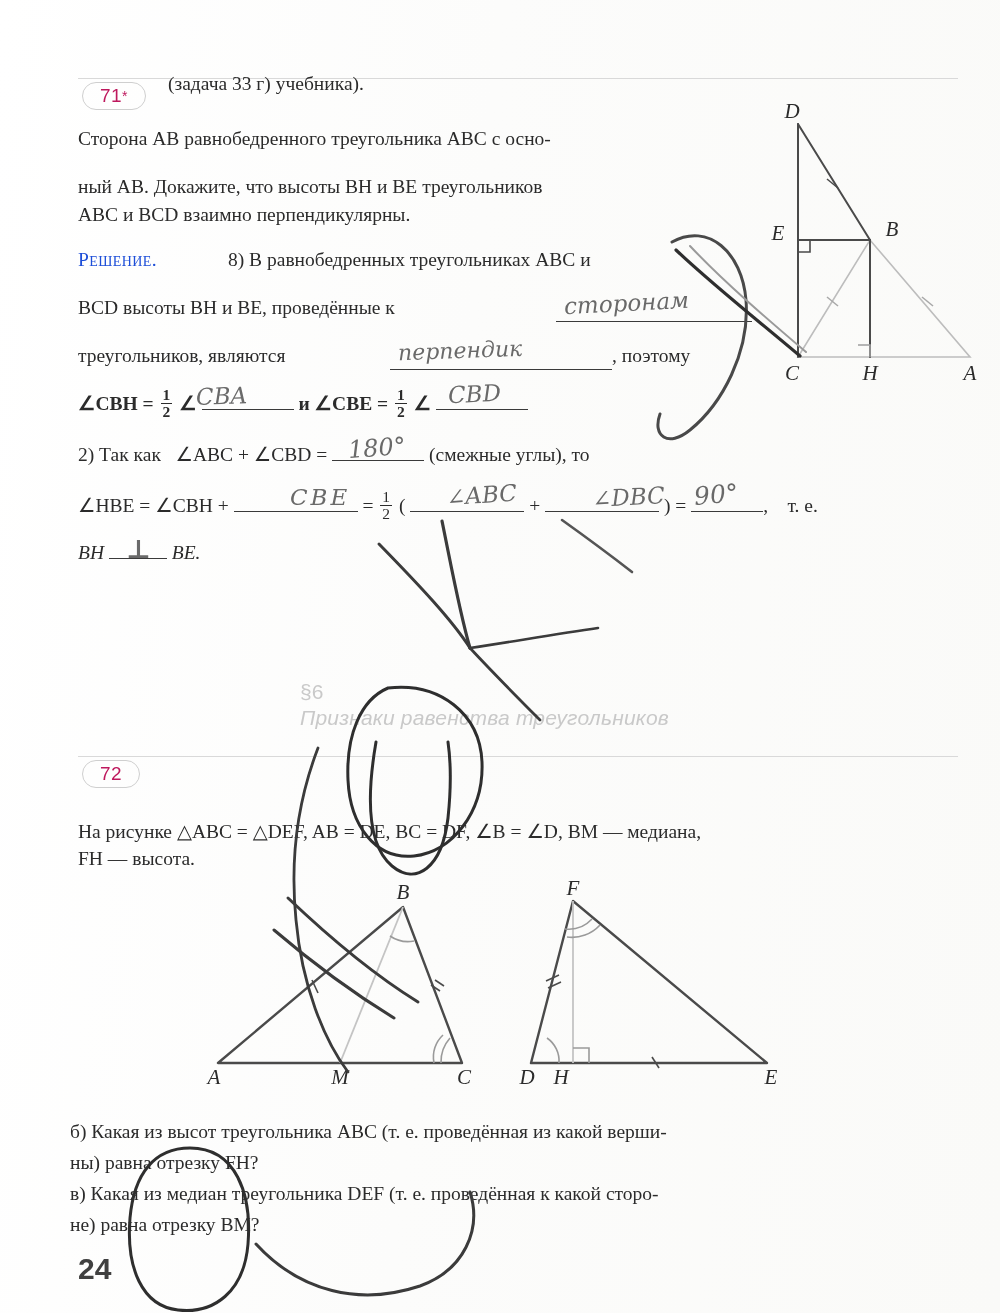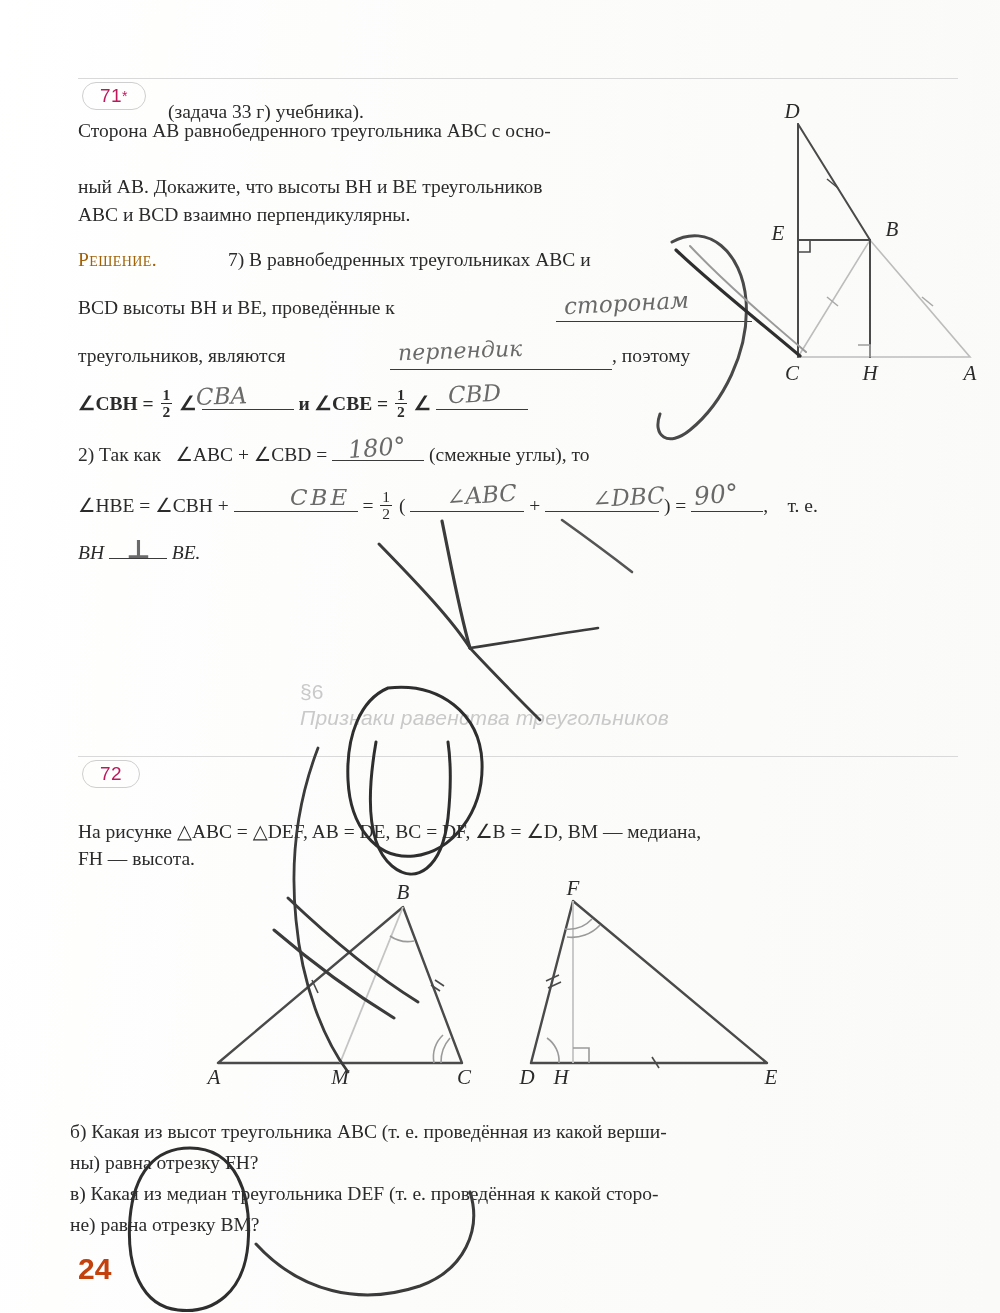--- a/index.html
+++ b/index.html
@@ -26,42 +26,42 @@
     position:absolute;
     border:1px solid #cfcfcf;border-radius:14px;
     color:#be185d;
     font-family:"Liberation Sans", sans-serif;
     font-size:19px;letter-spacing:.5px;
     display:flex;align-items:center;justify-content:center;
     background:transparent;
   }
   .task-badge sup{font-size:14px;line-height:0;}
   .para i, .it{font-style:italic;}
-  .reshenie{color:#a16207;font-variant:small-caps;letter-spacing:.4px;}
+  .reshenie{color:#1d4ed8;font-variant:small-caps;letter-spacing:.4px;}
 
   .line{position:absolute;font-size:19.5px;color:#2b2b2b;white-space:nowrap;}
 
   
   .frac{display:inline-block;vertical-align:-0.48em;text-align:center;
         font-size:15.5px;line-height:1.04;margin:0 2px;}
   .frac .num{display:block;padding:0 2px;}
   .frac .den{display:block;border-top:1.15px solid #2b2b2b;padding:0 2px;}
 
   
   .blank{display:inline-block;border-bottom:1px solid #3a3a3a;
          position:relative;vertical-align:baseline;height:1.05em;}
 
   
   .sec{position:absolute;color:#c9c9c9;font-family:"Liberation Sans", sans-serif;}
   .sec .num{font-size:21px;}
   .sec .ttl{font-size:21px;font-style:italic;letter-spacing:.2px;margin-top:2px;}
 
   
   .folio{position:absolute;font-family:"Liberation Sans", sans-serif;
-         font-weight:bold;font-size:30px;color:#c2410c;}
+         font-weight:bold;font-size:30px;color:#404040;}
 
   
   svg{position:absolute;overflow:visible;}
   .fig{position:absolute;}
   .ink-layer{position:absolute;left:0;top:0;pointer-events:none;}
 
   
   .hw{position:absolute;font-family:"DejaVu Serif", serif;
       font-style:italic;color:#4a4a4a;white-space:nowrap;
       opacity:.82;}
@@ -72,30 +72,30 @@
 <div class="page">
   <div class="page-tint"></div>
 
   <div class="hrule" style="left:78px;top:78px;width:880px;"></div>
 
   <div class="task-badge" style="left:82px;top:82px;width:62px;height:26px;">
     <span>71</span>
       <sup>*</sup>
   </div>
 
-  <div class="line" style="left:168px;top:101px;">(задача 33 г) учебника).</div>
-
-  <div class="line" style="left:78px;top:120px;">Сторона AB равнобедренного треугольника ABC с осно-</div>
+  <div class="line" style="left:168px;top:73px;">(задача 33 г) учебника).</div>
+
+  <div class="line" style="left:78px;top:128px;">Сторона AB равнобедренного треугольника ABC с осно-</div>
   <div class="line" style="left:78px;top:176px;">ный AB. Докажите, что высоты BH и BE треугольников</div>
   <div class="line" style="left:78px;top:204px;">ABC и BCD взаимно перпендикулярны.</div>
 
   <div class="line" style="left:78px;top:249px;">
     <span class="reshenie">Решение.</span>
   </div>
-  <div class="line" style="left:228px;top:249px;">7) В равнобедренных треугольниках ABC и</div>
+  <div class="line" style="left:228px;top:249px;">8) В равнобедренных треугольниках ABC и</div>
 
   <div class="line" style="left:78px;top:297px;">BCD высоты BH и BE, проведённые к</div>
 
   <div class="blank" style="position:absolute;left:556px;top:297px;width:196px;height:24px;"></div>
 
   <div class="line" style="left:78px;top:345px;">треугольников, являются</div>
   <div class="blank" style="position:absolute;left:390px;top:345px;width:222px;height:24px;"></div>
   <div class="line" style="left:612px;top:345px;">, поэтому</div>
 
   <div class="line" style="left:78px;top:387px;font-weight:bold;">

